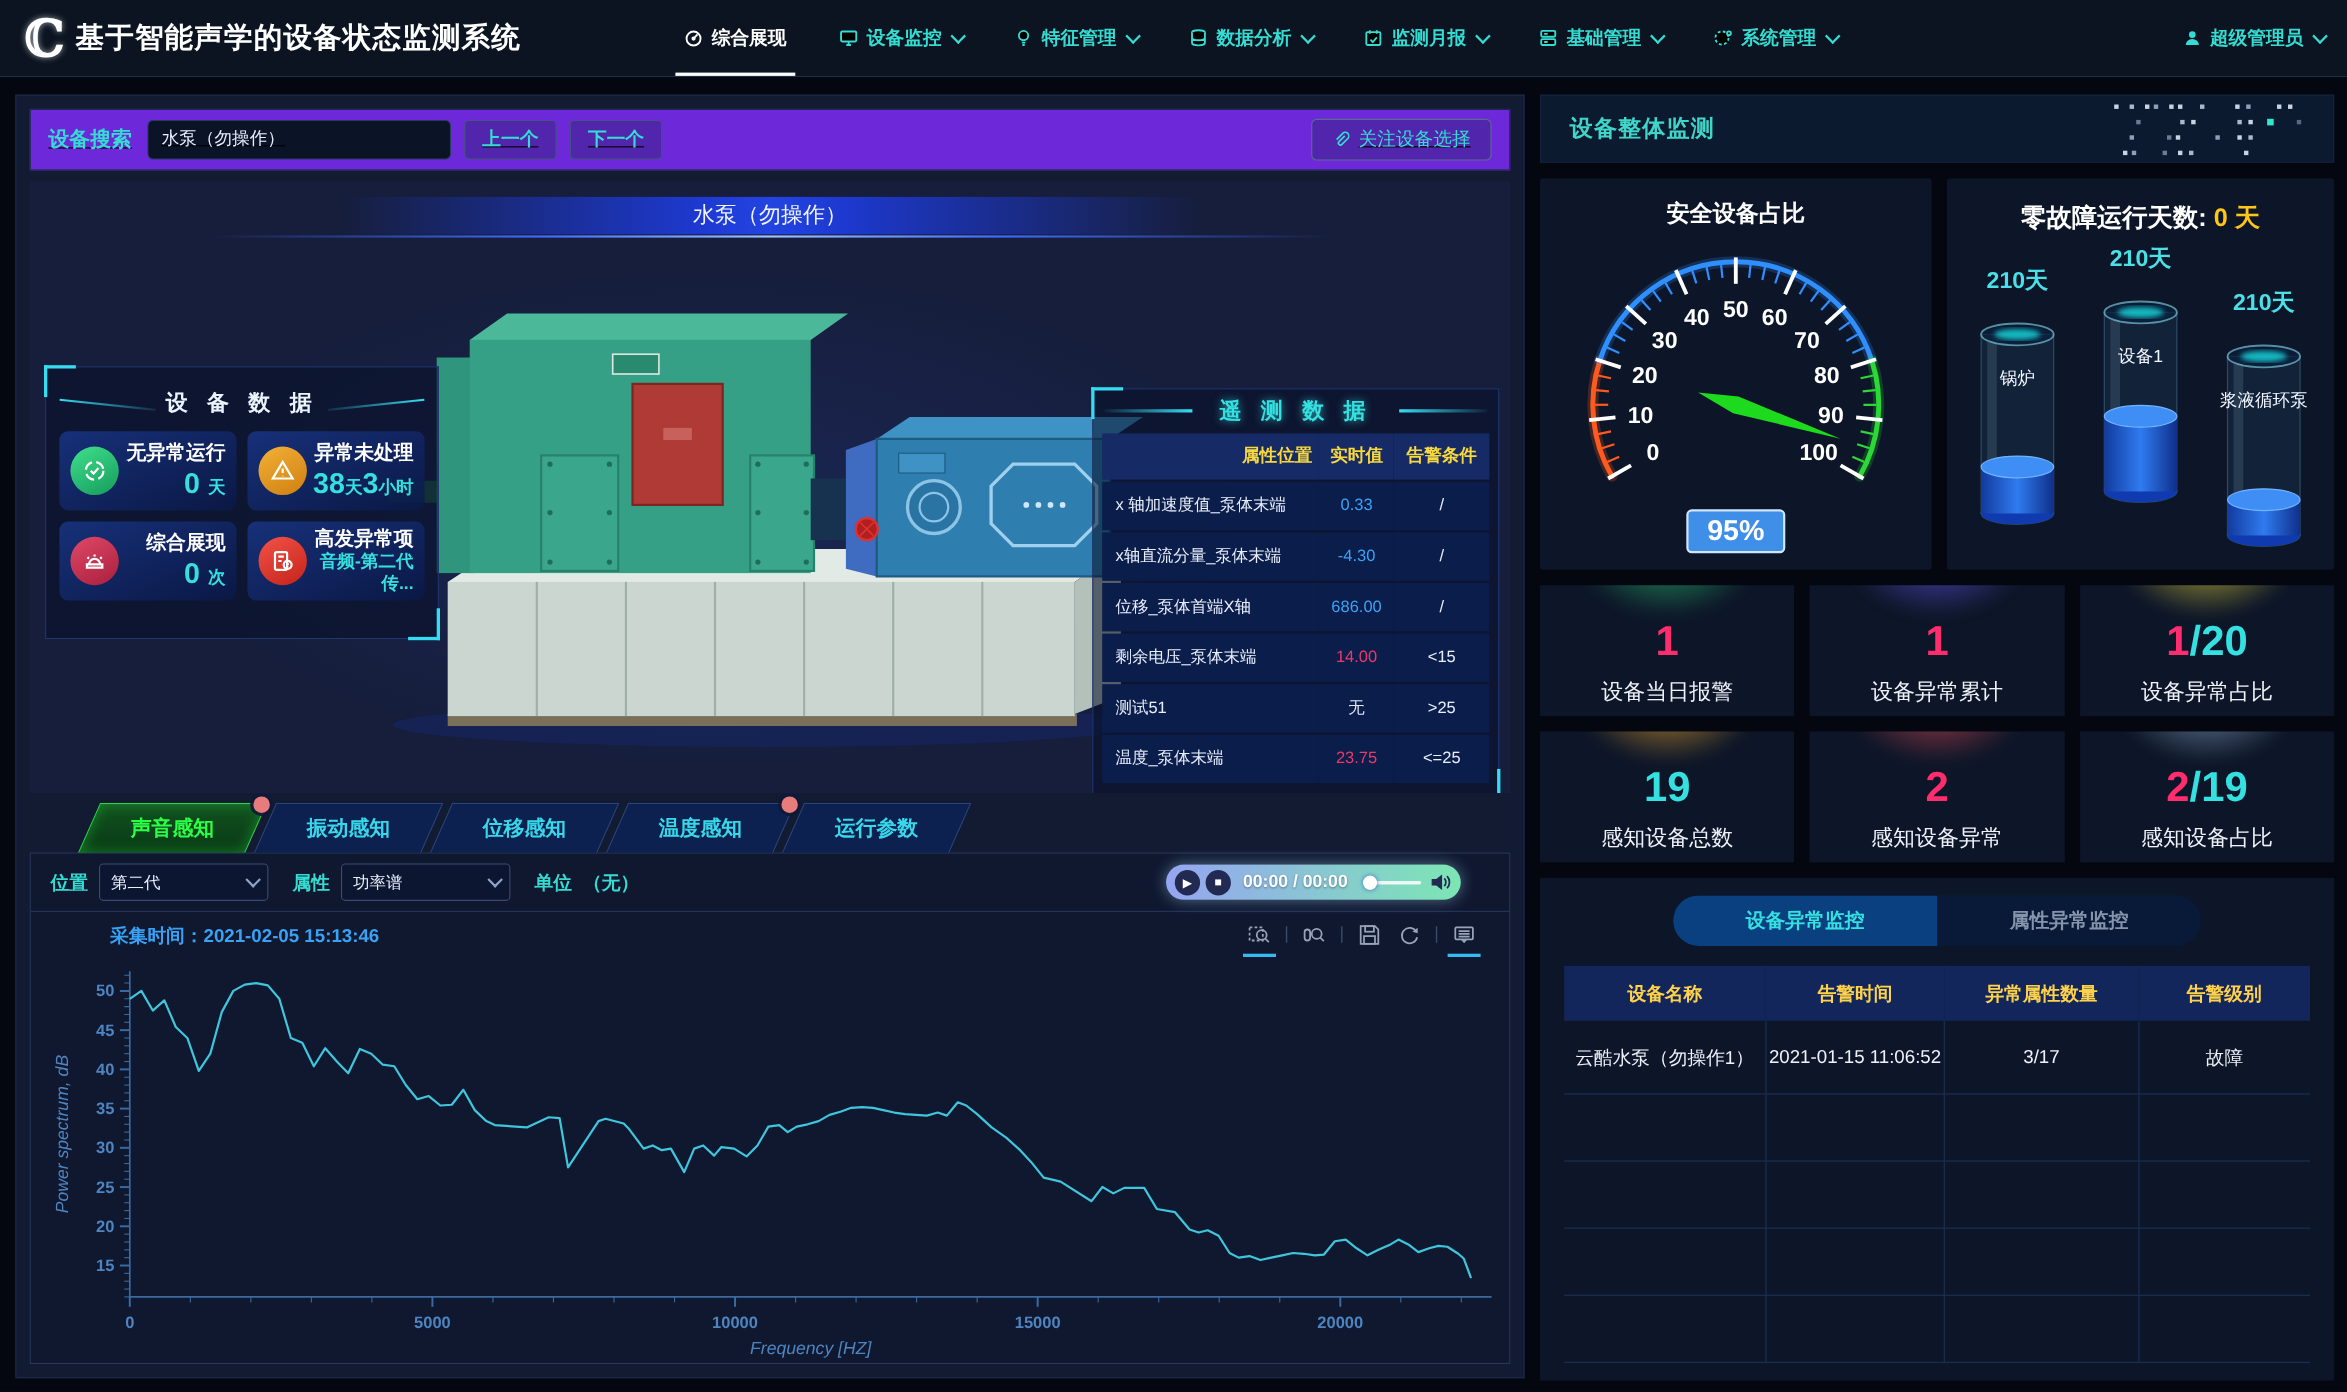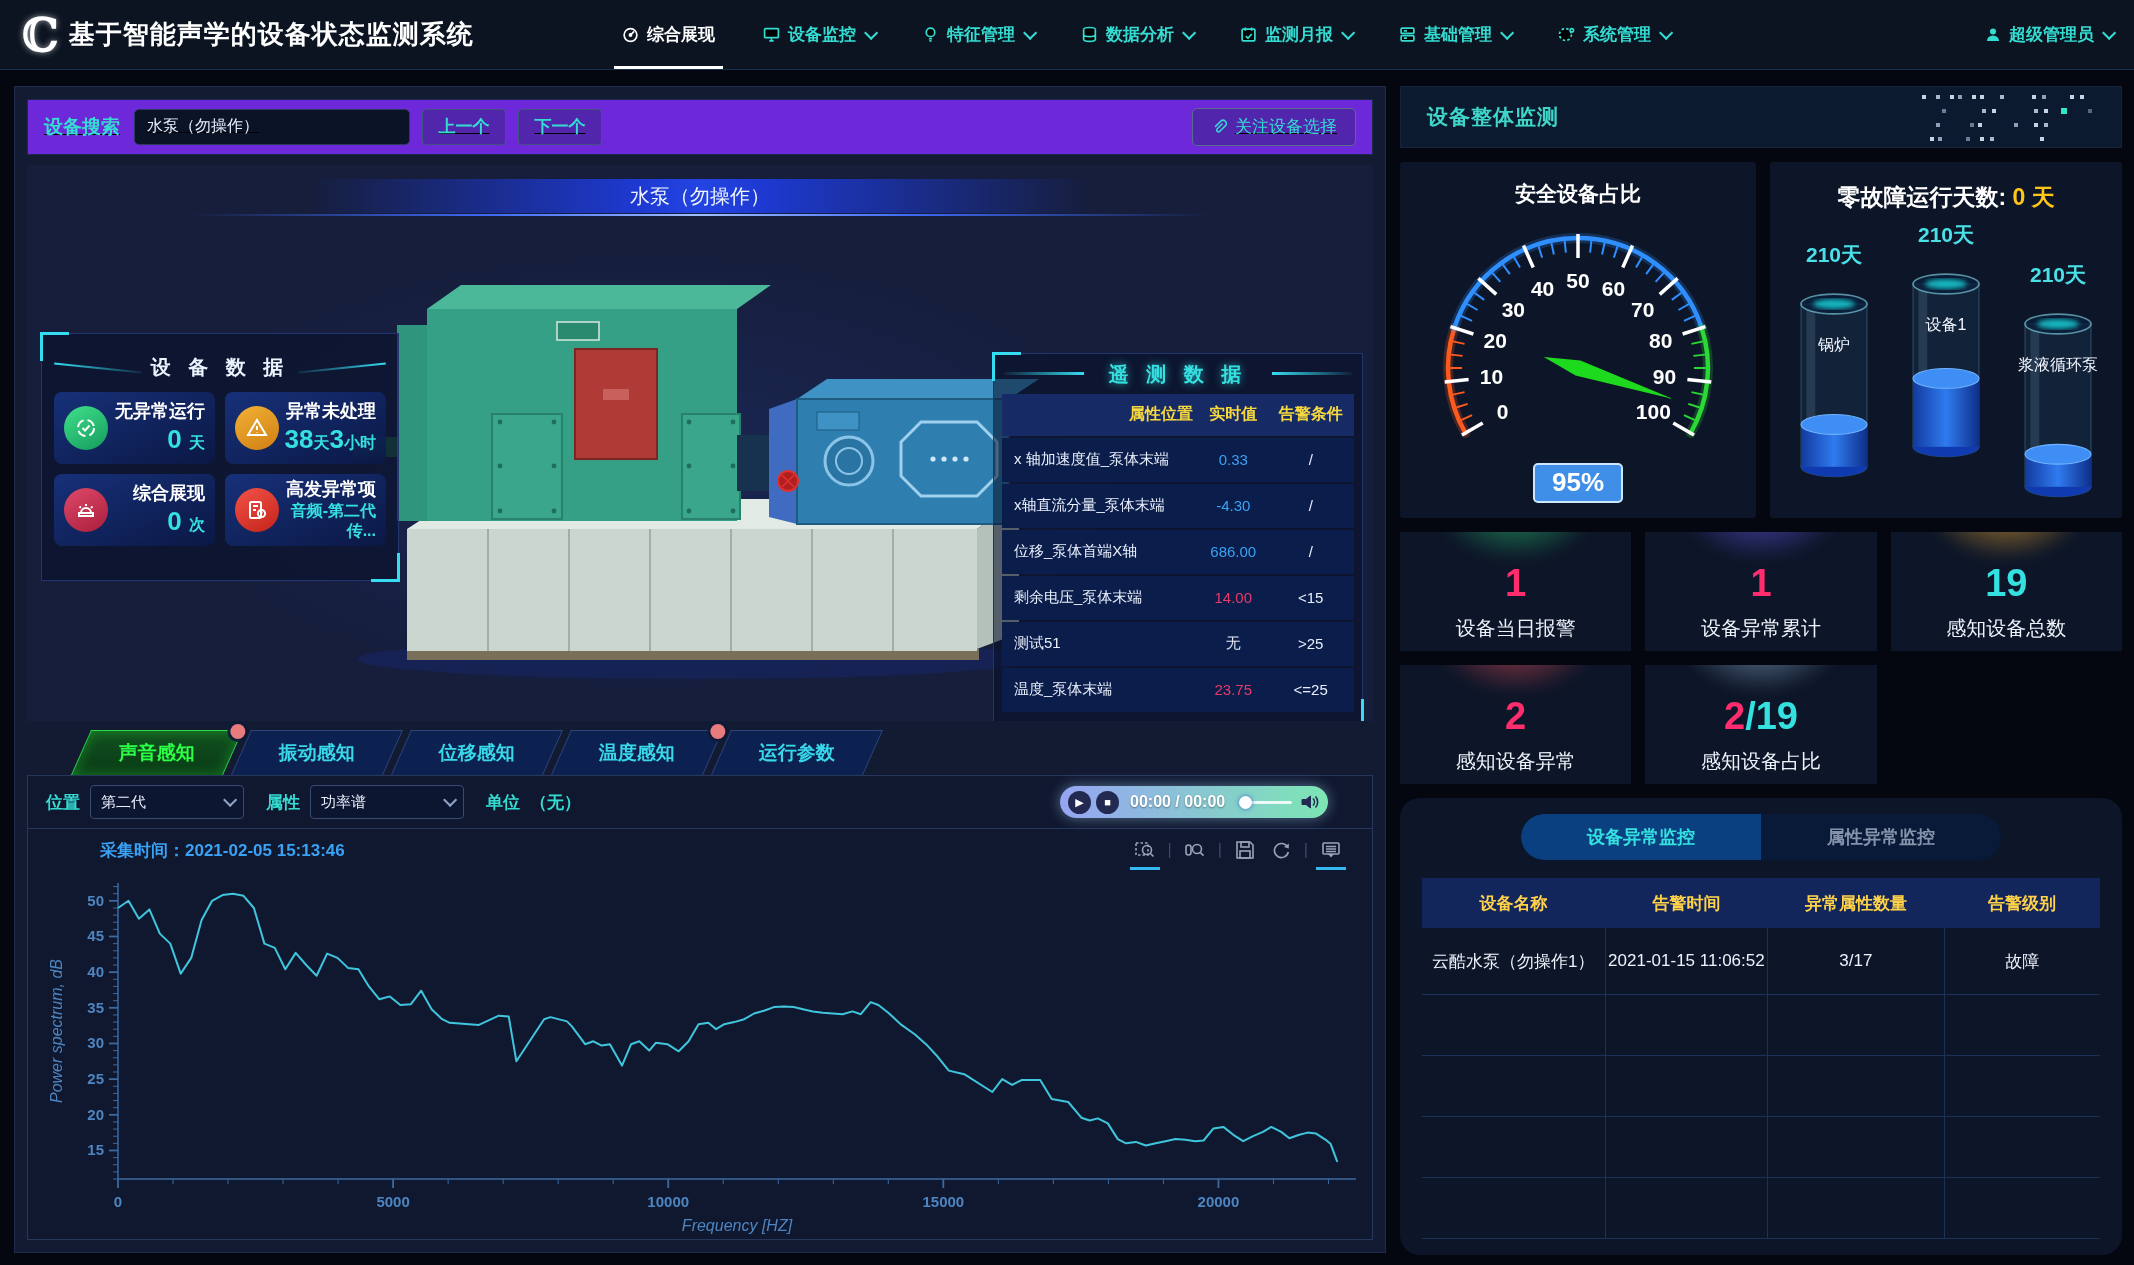--- a/index.html
+++ b/index.html
@@ -125,21 +125,21 @@
   .cyl-item:nth-child(3) .cyl-days{margin-top:46px;}
   .cyl-wrap{position:relative;width:110px;}
   .cyl-name{position:absolute;top:64px;left:0;right:0;text-align:center;color:#f2f6ff;font-size:16px;line-height:1.3;}
 
   .stats-grid{display:grid;grid-template-columns:1fr 1fr 1fr;grid-template-rows:1fr 1fr;gap:14px;height:252px;flex:none;}
   .stat-card{background:#0d1628;position:relative;overflow:hidden;text-align:center;}
   .stat-glow{position:absolute;top:-28px;left:15%;right:15%;height:56px;filter:blur(6px);}
   .stat-num{margin-top:30px;font-size:38px;font-weight:bold;position:relative;}
   .stat-label{margin-top:10px;color:#eef2fa;font-size:20px;position:relative;}
 
-  .alarm-card{flex:1;background:#0c1628;padding:16px 22px;box-sizing:border-box;display:flex;flex-direction:column;border-radius:20px;}
+  .alarm-card{flex:1;background:#0c1628;padding:16px 22px;box-sizing:border-box;display:flex;flex-direction:column;}
   .alarm-tabs{width:480px;height:46px;margin:0 auto;background:#081a38;border-radius:23px;display:flex;overflow:hidden;flex:none;}
   .atab{flex:1;display:flex;align-items:center;justify-content:center;font-size:18px;font-weight:bold;color:#8593ab;cursor:pointer;}
   .atab.active{background:#0a3f80;color:#35e0e0;border-radius:23px 0 0 23px;}
   table.alarm{width:100%;border-collapse:collapse;margin-top:18px;}
   table.alarm th{background:#13265c;color:#ffd24a;font-size:17px;font-weight:bold;height:48px;}
   table.alarm td{color:#eef2fa;font-size:17px;text-align:center;height:64px;border-bottom:1px solid #1c3158;}
   table.alarm td{border-right:1px solid #1c3158;}
   table.alarm td:last-child{border-right:none;}
   table.alarm tr.empty td{height:58px;}
 </style>
@@ -739,20 +739,25 @@
             <div class="stat-glow" style="background: radial-gradient(at 50% 0%, rgba(39, 176, 106, 0.8) 0%, transparent 72%);"></div>
             <div class="stat-num"><span style="color: rgb(255, 45, 110);">1</span><span></span></div>
             <div class="stat-label">设备当日报警</div>
           </div>
         <div class="stat-card">
             <div class="stat-glow" style="background: radial-gradient(at 50% 0%, rgba(90, 79, 216, 0.8) 0%, transparent 72%);"></div>
             <div class="stat-num"><span style="color: rgb(255, 45, 110);">1</span><span></span></div>
             <div class="stat-label">设备异常累计</div>
           </div>
         <div class="stat-card">
+            <div class="stat-glow" style="background: radial-gradient(at 50% 0%, rgba(216, 200, 58, 0.8) 0%, transparent 72%);"></div>
+            <div class="stat-num"><span style="color: rgb(255, 45, 110);">1</span><span style="color: rgb(53, 224, 224);">/20</span></div>
+            <div class="stat-label">设备异常占比</div>
+          </div>
+        <div class="stat-card">
             <div class="stat-glow" style="background: radial-gradient(at 50% 0%, rgba(216, 154, 46, 0.8) 0%, transparent 72%);"></div>
             <div class="stat-num"><span style="color: rgb(53, 224, 224);">19</span><span></span></div>
             <div class="stat-label">感知设备总数</div>
           </div>
         <div class="stat-card">
             <div class="stat-glow" style="background: radial-gradient(at 50% 0%, rgba(201, 70, 83, 0.8) 0%, transparent 72%);"></div>
             <div class="stat-num"><span style="color: rgb(255, 45, 110);">2</span><span></span></div>
             <div class="stat-label">感知设备异常</div>
           </div>
         <div class="stat-card">

